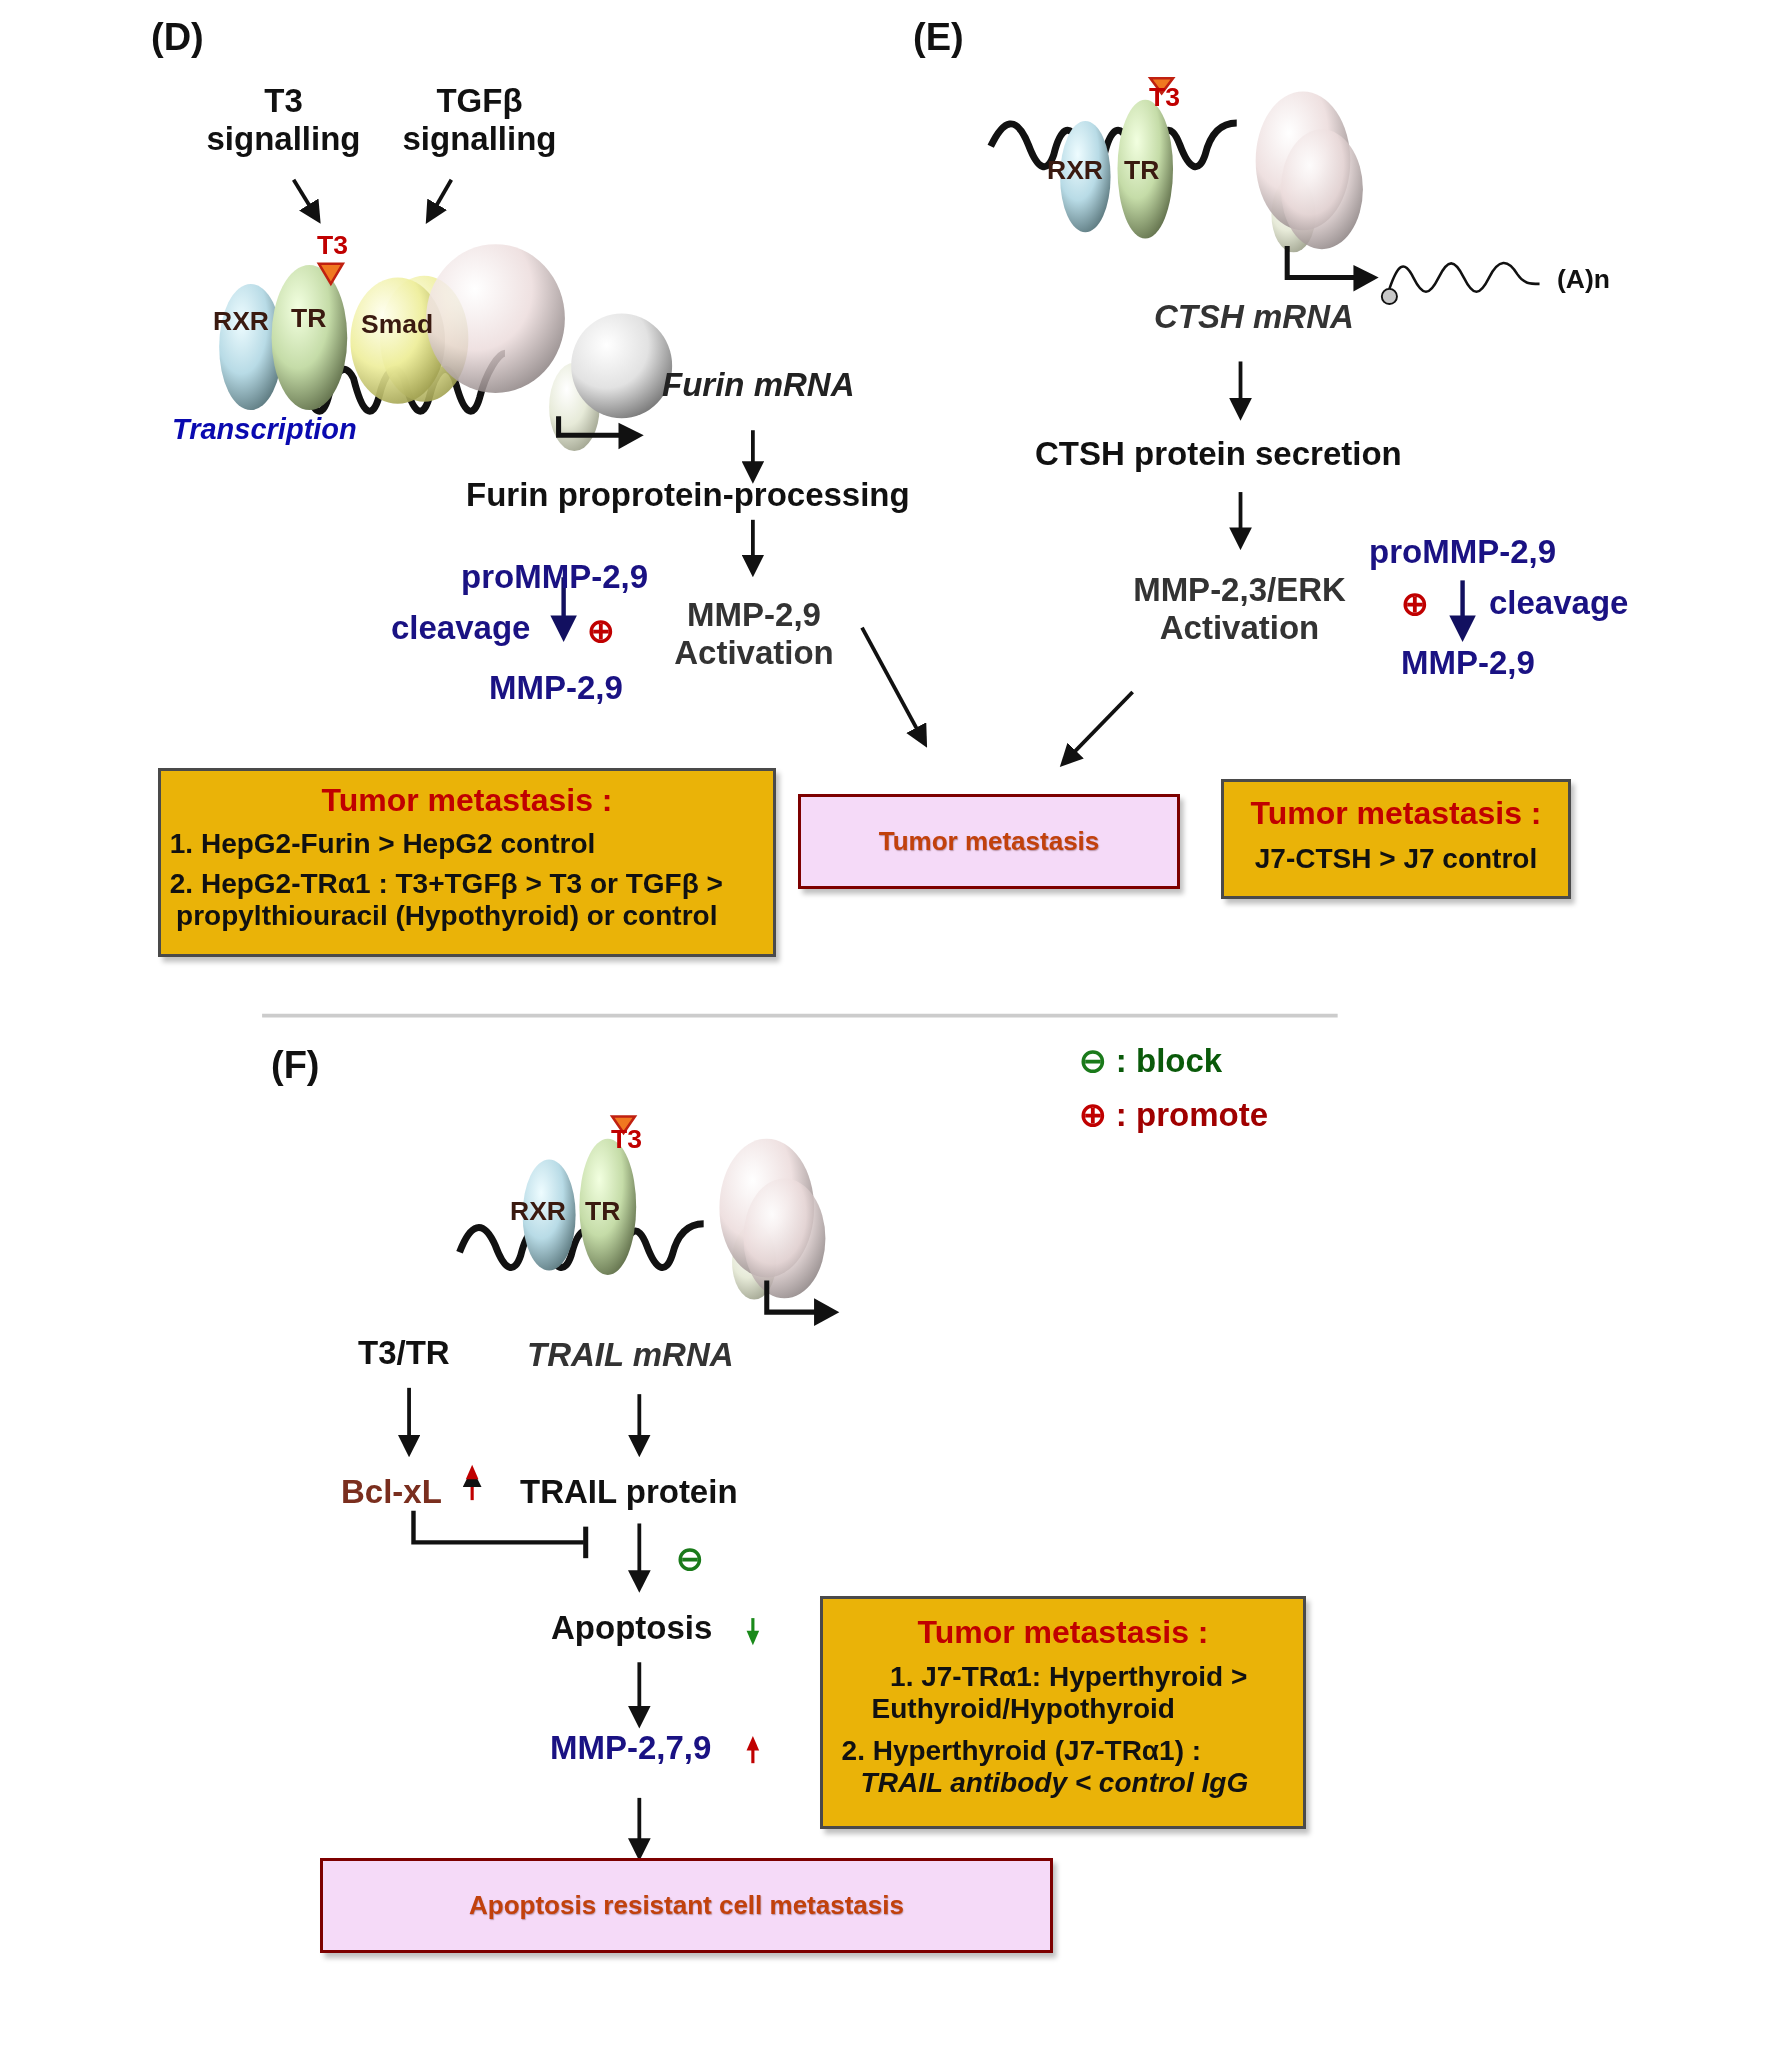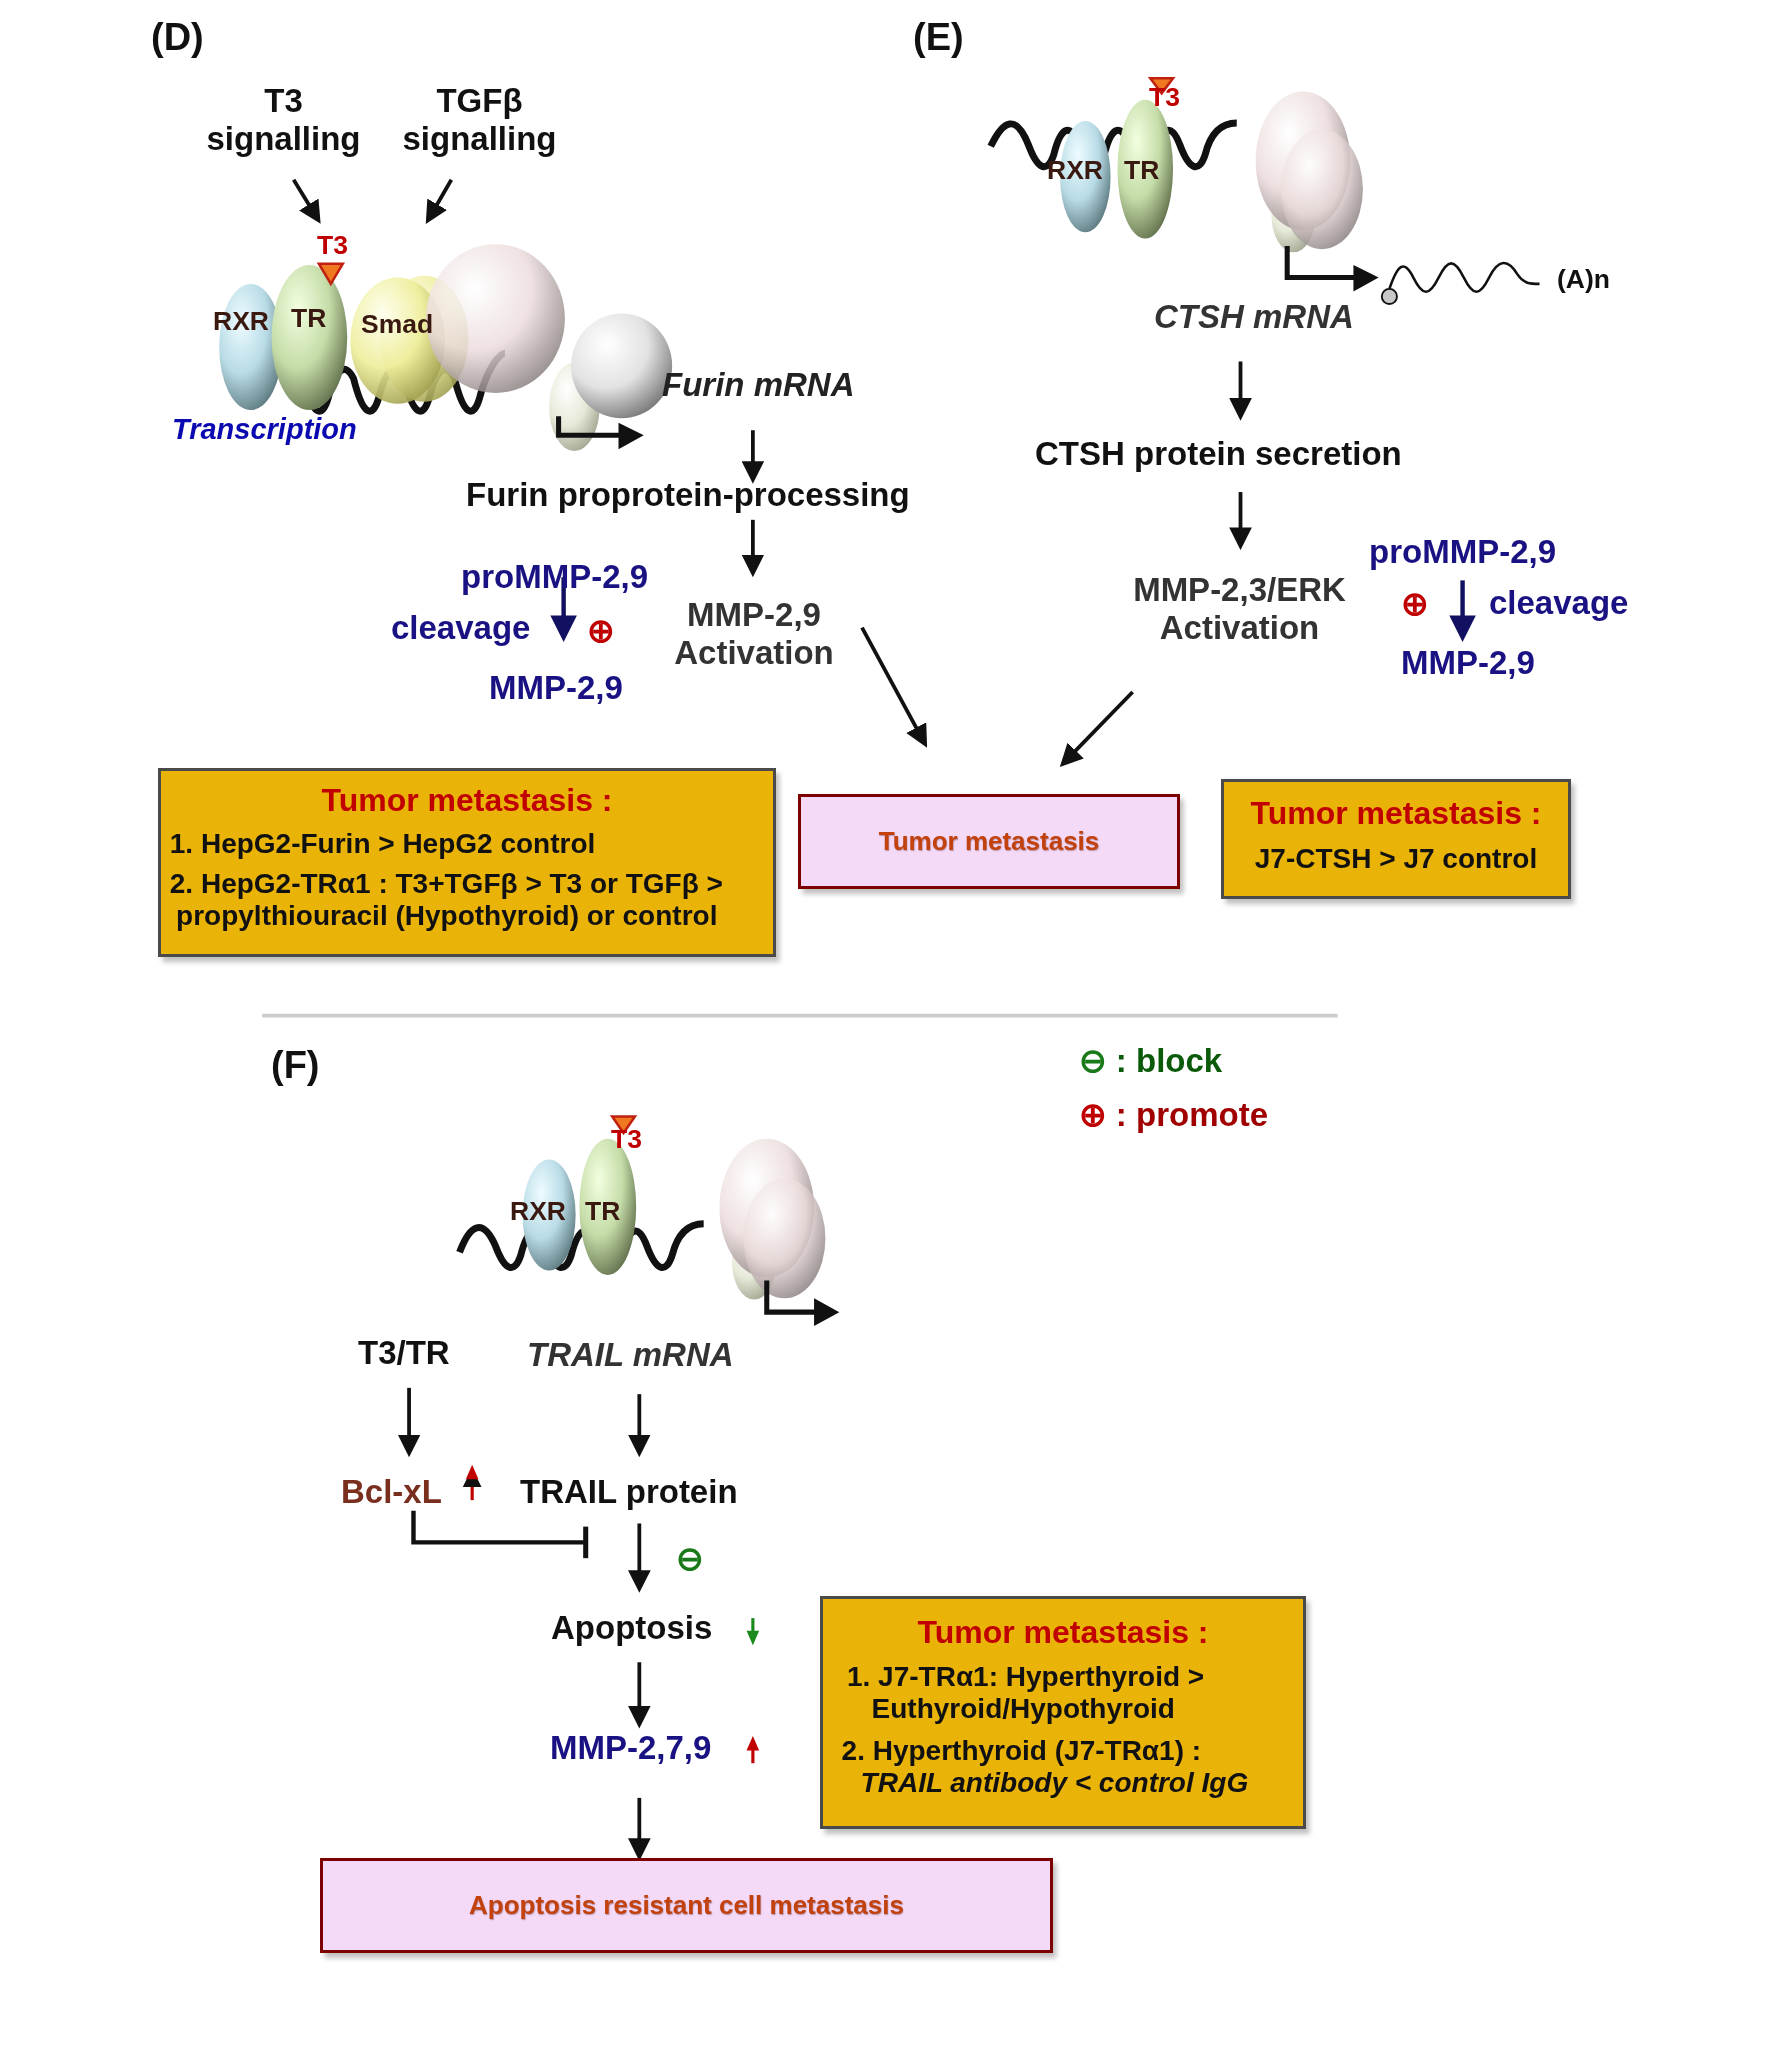--- a/index.html
+++ b/index.html
@@ -222,21 +222,21 @@
 <div class="abs blk t-l" style="left:358px;top:1334px;">T3/TR</div>
 <div class="abs ital t-l" style="left:527px;top:1336px;color:#333;">TRAIL mRNA</div>
 <div class="abs brown t-l" style="left:341px;top:1473px;">Bcl-xL</div>
 <div class="abs blk t-l" style="left:520px;top:1473px;">TRAIL protein</div>
 <div class="abs green t-l" style="left:676px;top:1539px;">⊖</div>
 <div class="abs blk t-l" style="left:551px;top:1609px;">Apoptosis</div>
 <div class="abs navy t-l" style="left:550px;top:1729px;">MMP-2,7,9</div>
 
 <div class="box" style="left:820px;top:1596px;width:486px;height:233px;padding:15px 12.6px;">
   <span class="box-title">Tumor metastasis :</span>
-  <span class="box-line" style="margin-top:10px;margin-left:11.4px;">1. J7-TRα1: Hyperthyroid &gt;</span>
+  <span class="box-line" style="margin-top:10px;margin-left:11.4px;text-align:center;">1. J7-TRα1: Hyperthyroid &gt;</span>
   <span class="box-line" style="margin-left:36px;">Euthyroid/Hypothyroid</span>
   <span class="box-line" style="margin-top:10px;margin-left:6px;">2. Hyperthyroid (J7-TRα1) :</span>
   <span class="box-line" style="margin-left:25px;font-style:italic;">TRAIL antibody &lt; control IgG</span>
 </div>
 
 <div class="pinkbox" style="left:320px;top:1858px;width:733px;height:95px;">
   <span>Apoptosis resistant cell metastasis</span>
 </div>
 
 

